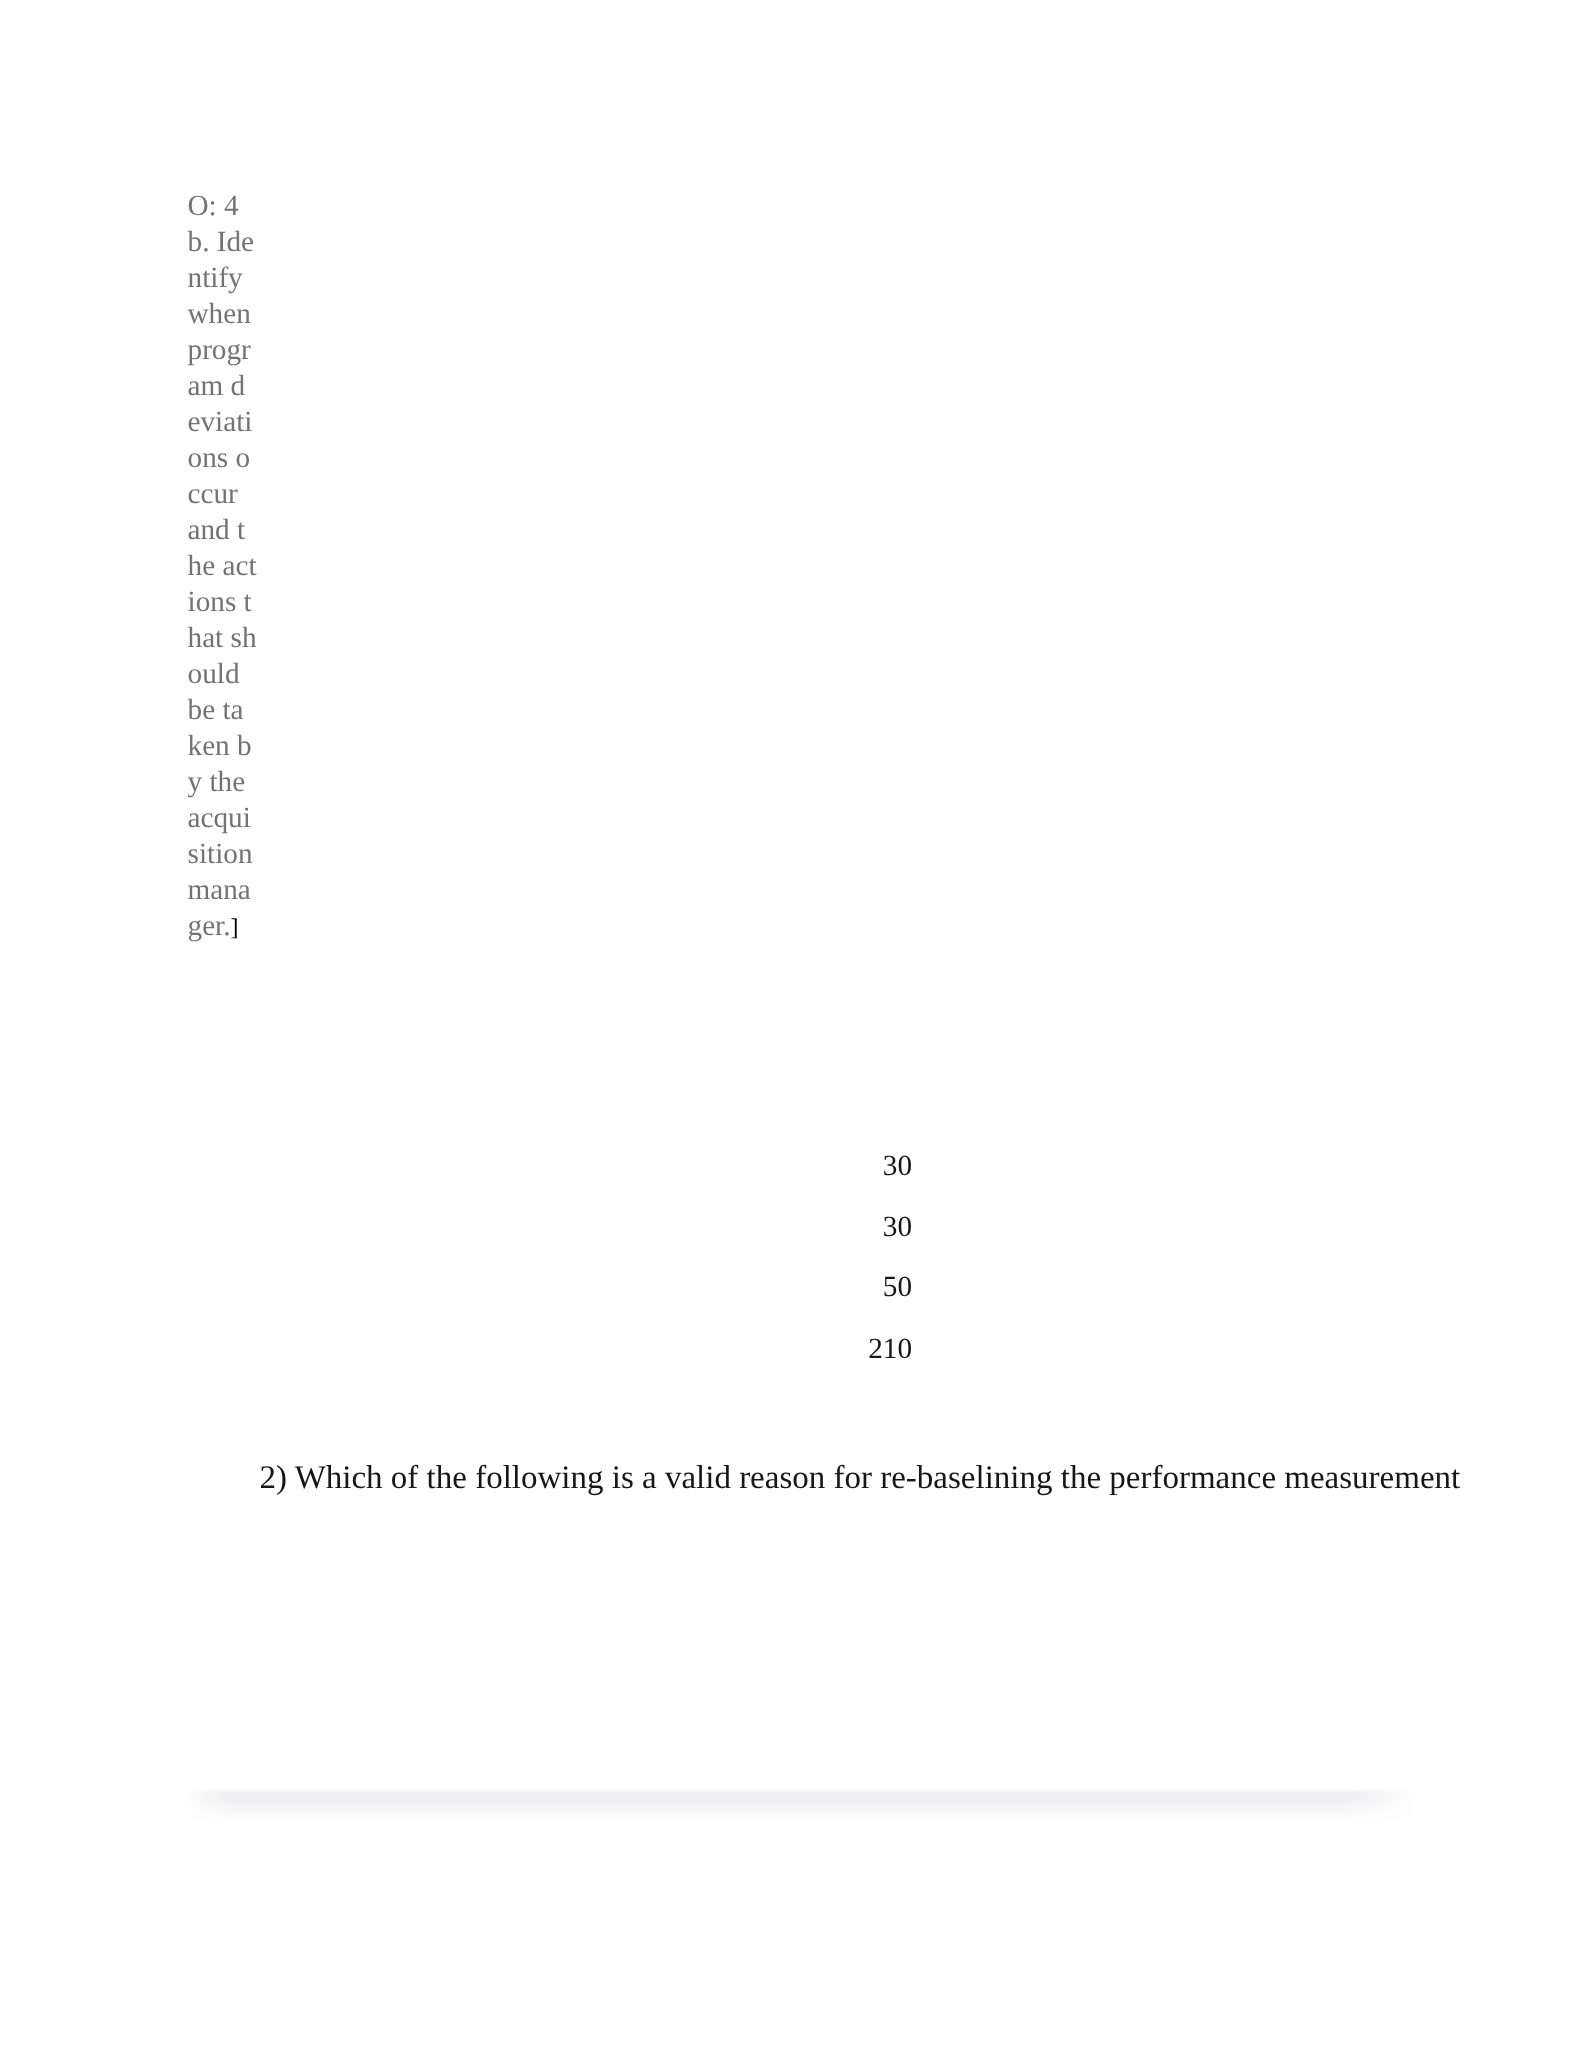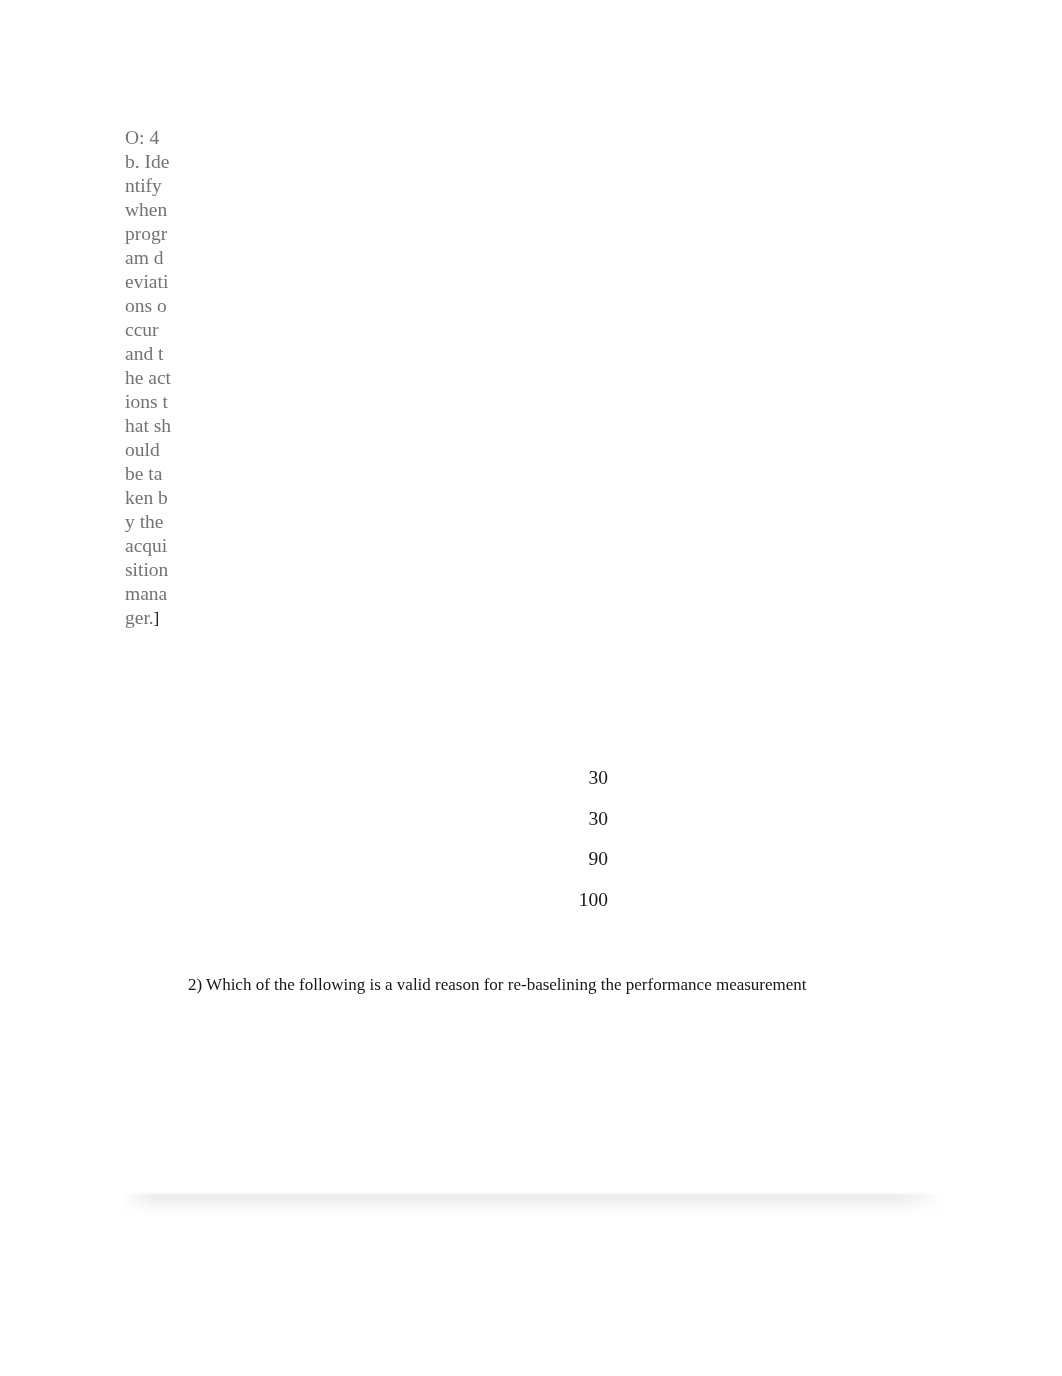--- a/index.html
+++ b/index.html
@@ -53,24 +53,24 @@
     height: 40.5px;
     font-size: 19.5px;
     line-height: 22px;
     color: #161616;
     text-align: right;
   }
 
   
   .question {
     position: absolute;
-    left: 188px;
+    left: 173px;
     top: 972px;
     width: 800px;
-    font-size: 17px;
+    font-size: 22px;
     line-height: 26px;
     color: #161616;
     white-space: nowrap;
   }
 
   
   .divider-shadow {
     position: absolute;
     left: 120px;
     top: 1192px;
@@ -106,21 +106,21 @@
 
 <div class="page">
 
   <div class="objective-block">
     <span class="objective-text">O: 4b. Identify when program deviations occur and the actions that should be taken by the acquisition manager.</span><span class="objective-bracket">]</span>
   </div>
 
   <div class="options">
     <div class="option-row">30</div>
     <div class="option-row">30</div>
-    <div class="option-row">90</div>
-    <div class="option-row">100</div>
+    <div class="option-row">50</div>
+    <div class="option-row">210</div>
   </div>
 
   <div class="question">2) Which of the following is a valid reason for re-baselining the performance measurement</div>
 
   <div class="divider-shadow"></div>
 
 </div>
 
 </body></html>

